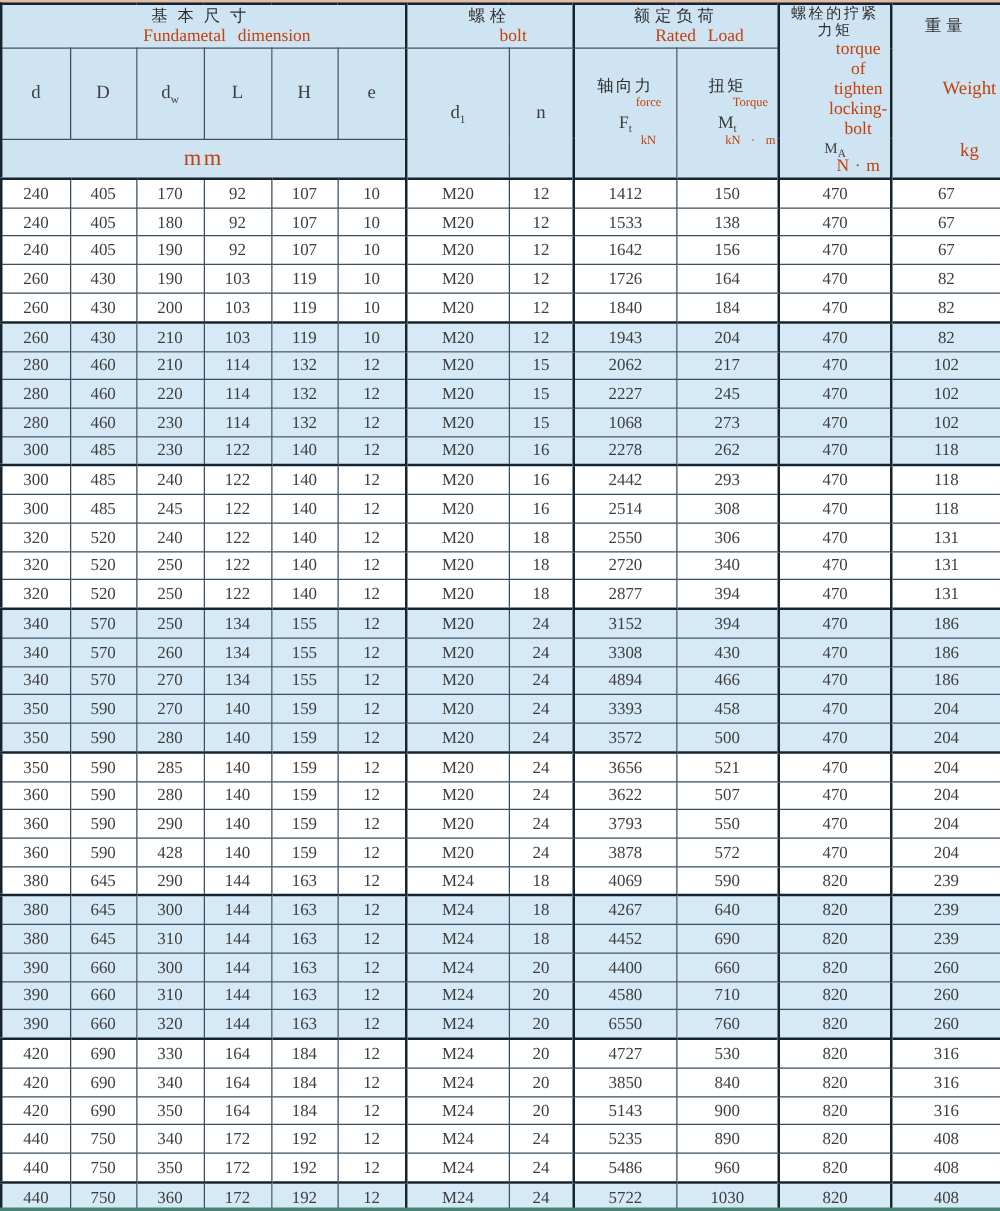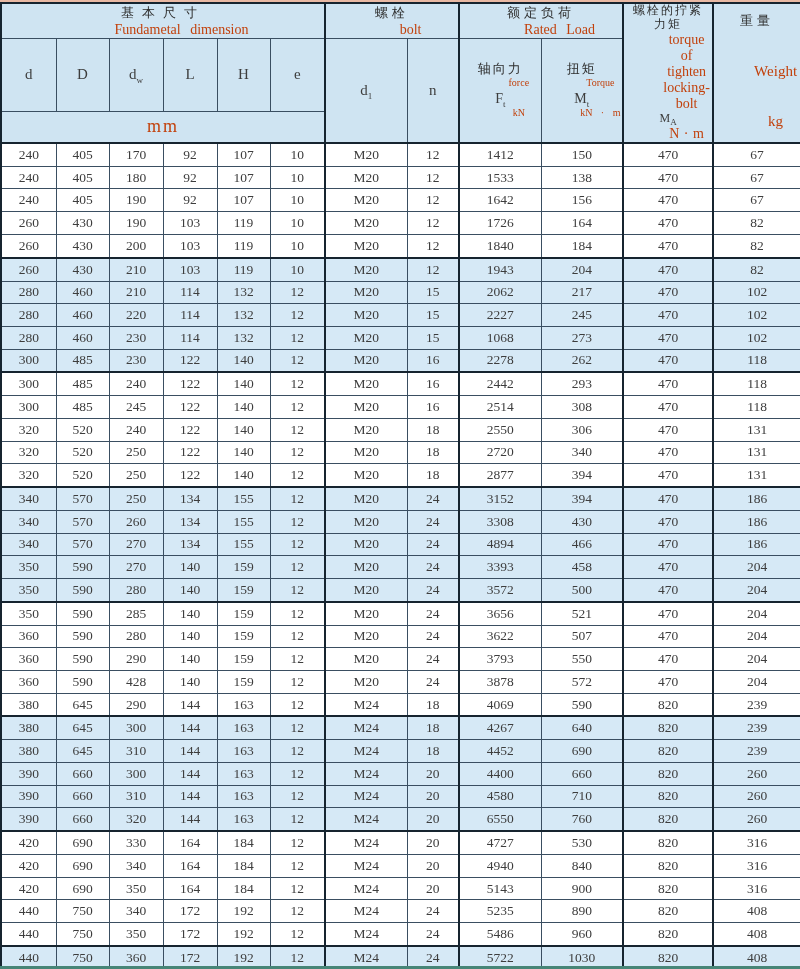--- a/index.html
+++ b/index.html
@@ -553,21 +553,21 @@
         </tr>
         <tr>
           <td>420</td>
           <td>690</td>
           <td>340</td>
           <td>164</td>
           <td>184</td>
           <td>12</td>
           <td>M24</td>
           <td>20</td>
-          <td>4940</td>
+          <td>3850</td>
           <td>840</td>
           <td>820</td>
           <td>316</td>
         </tr>
         <tr>
           <td>420</td>
           <td>690</td>
           <td>350</td>
           <td>164</td>
           <td>184</td>

